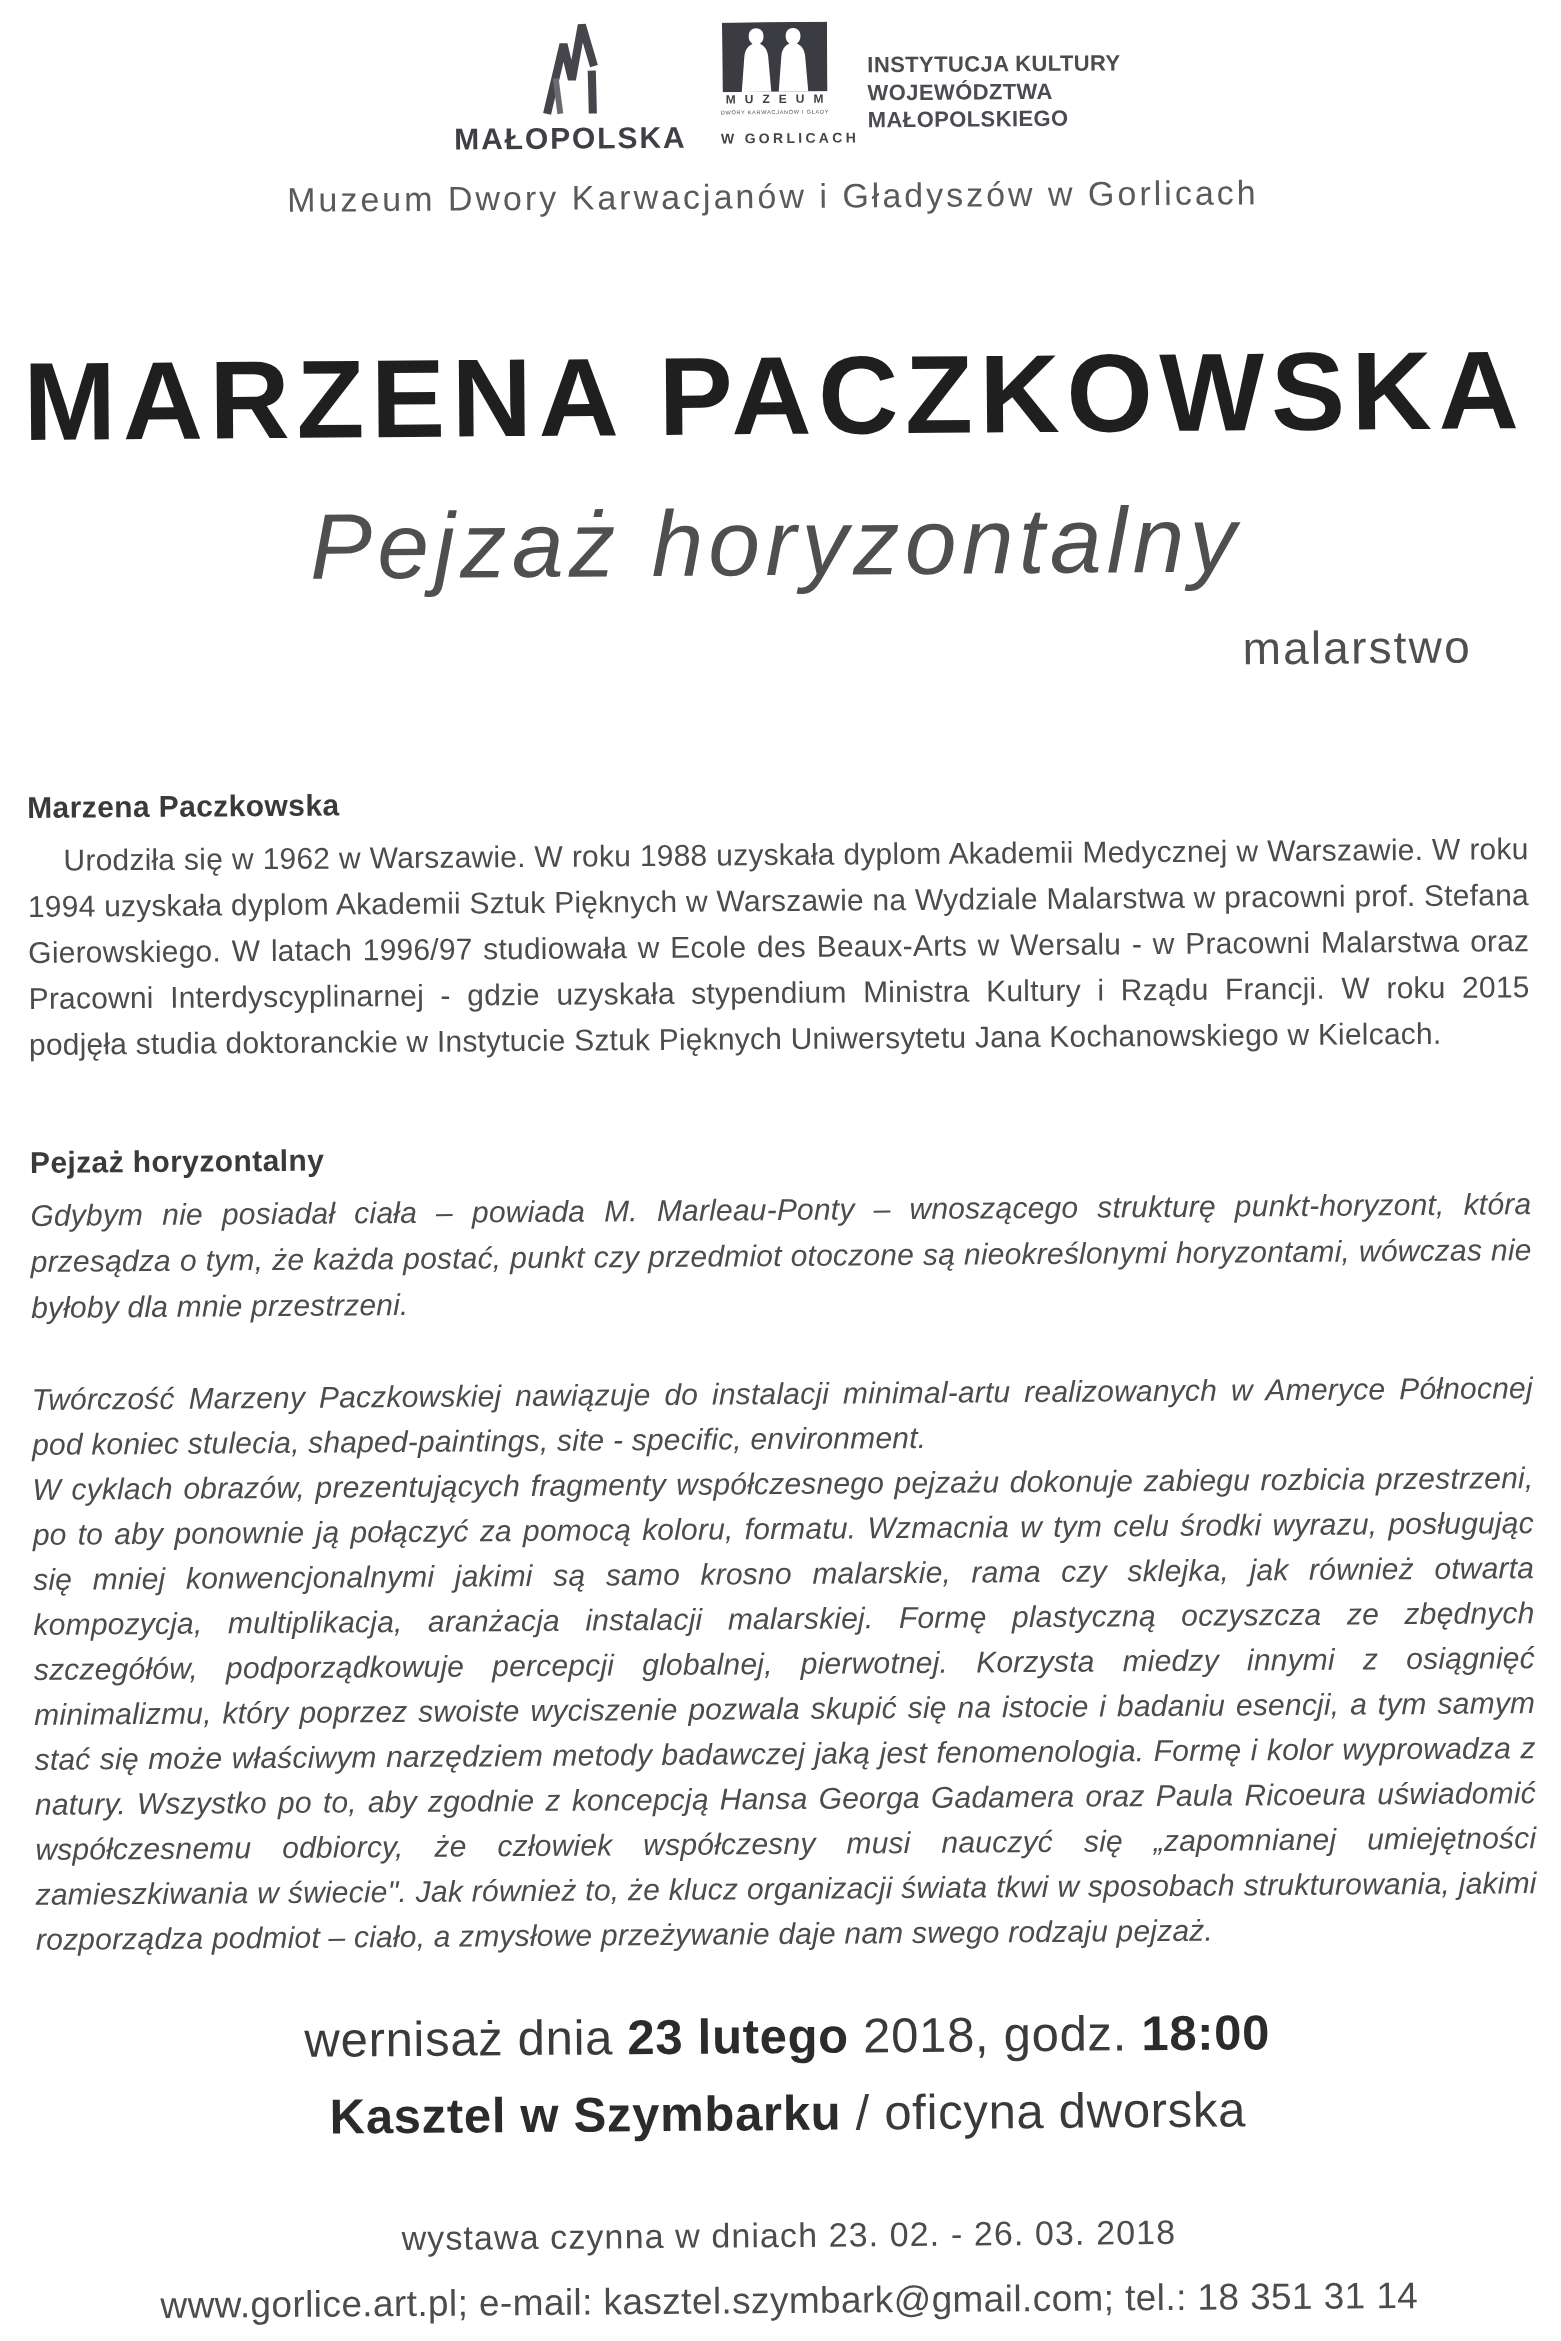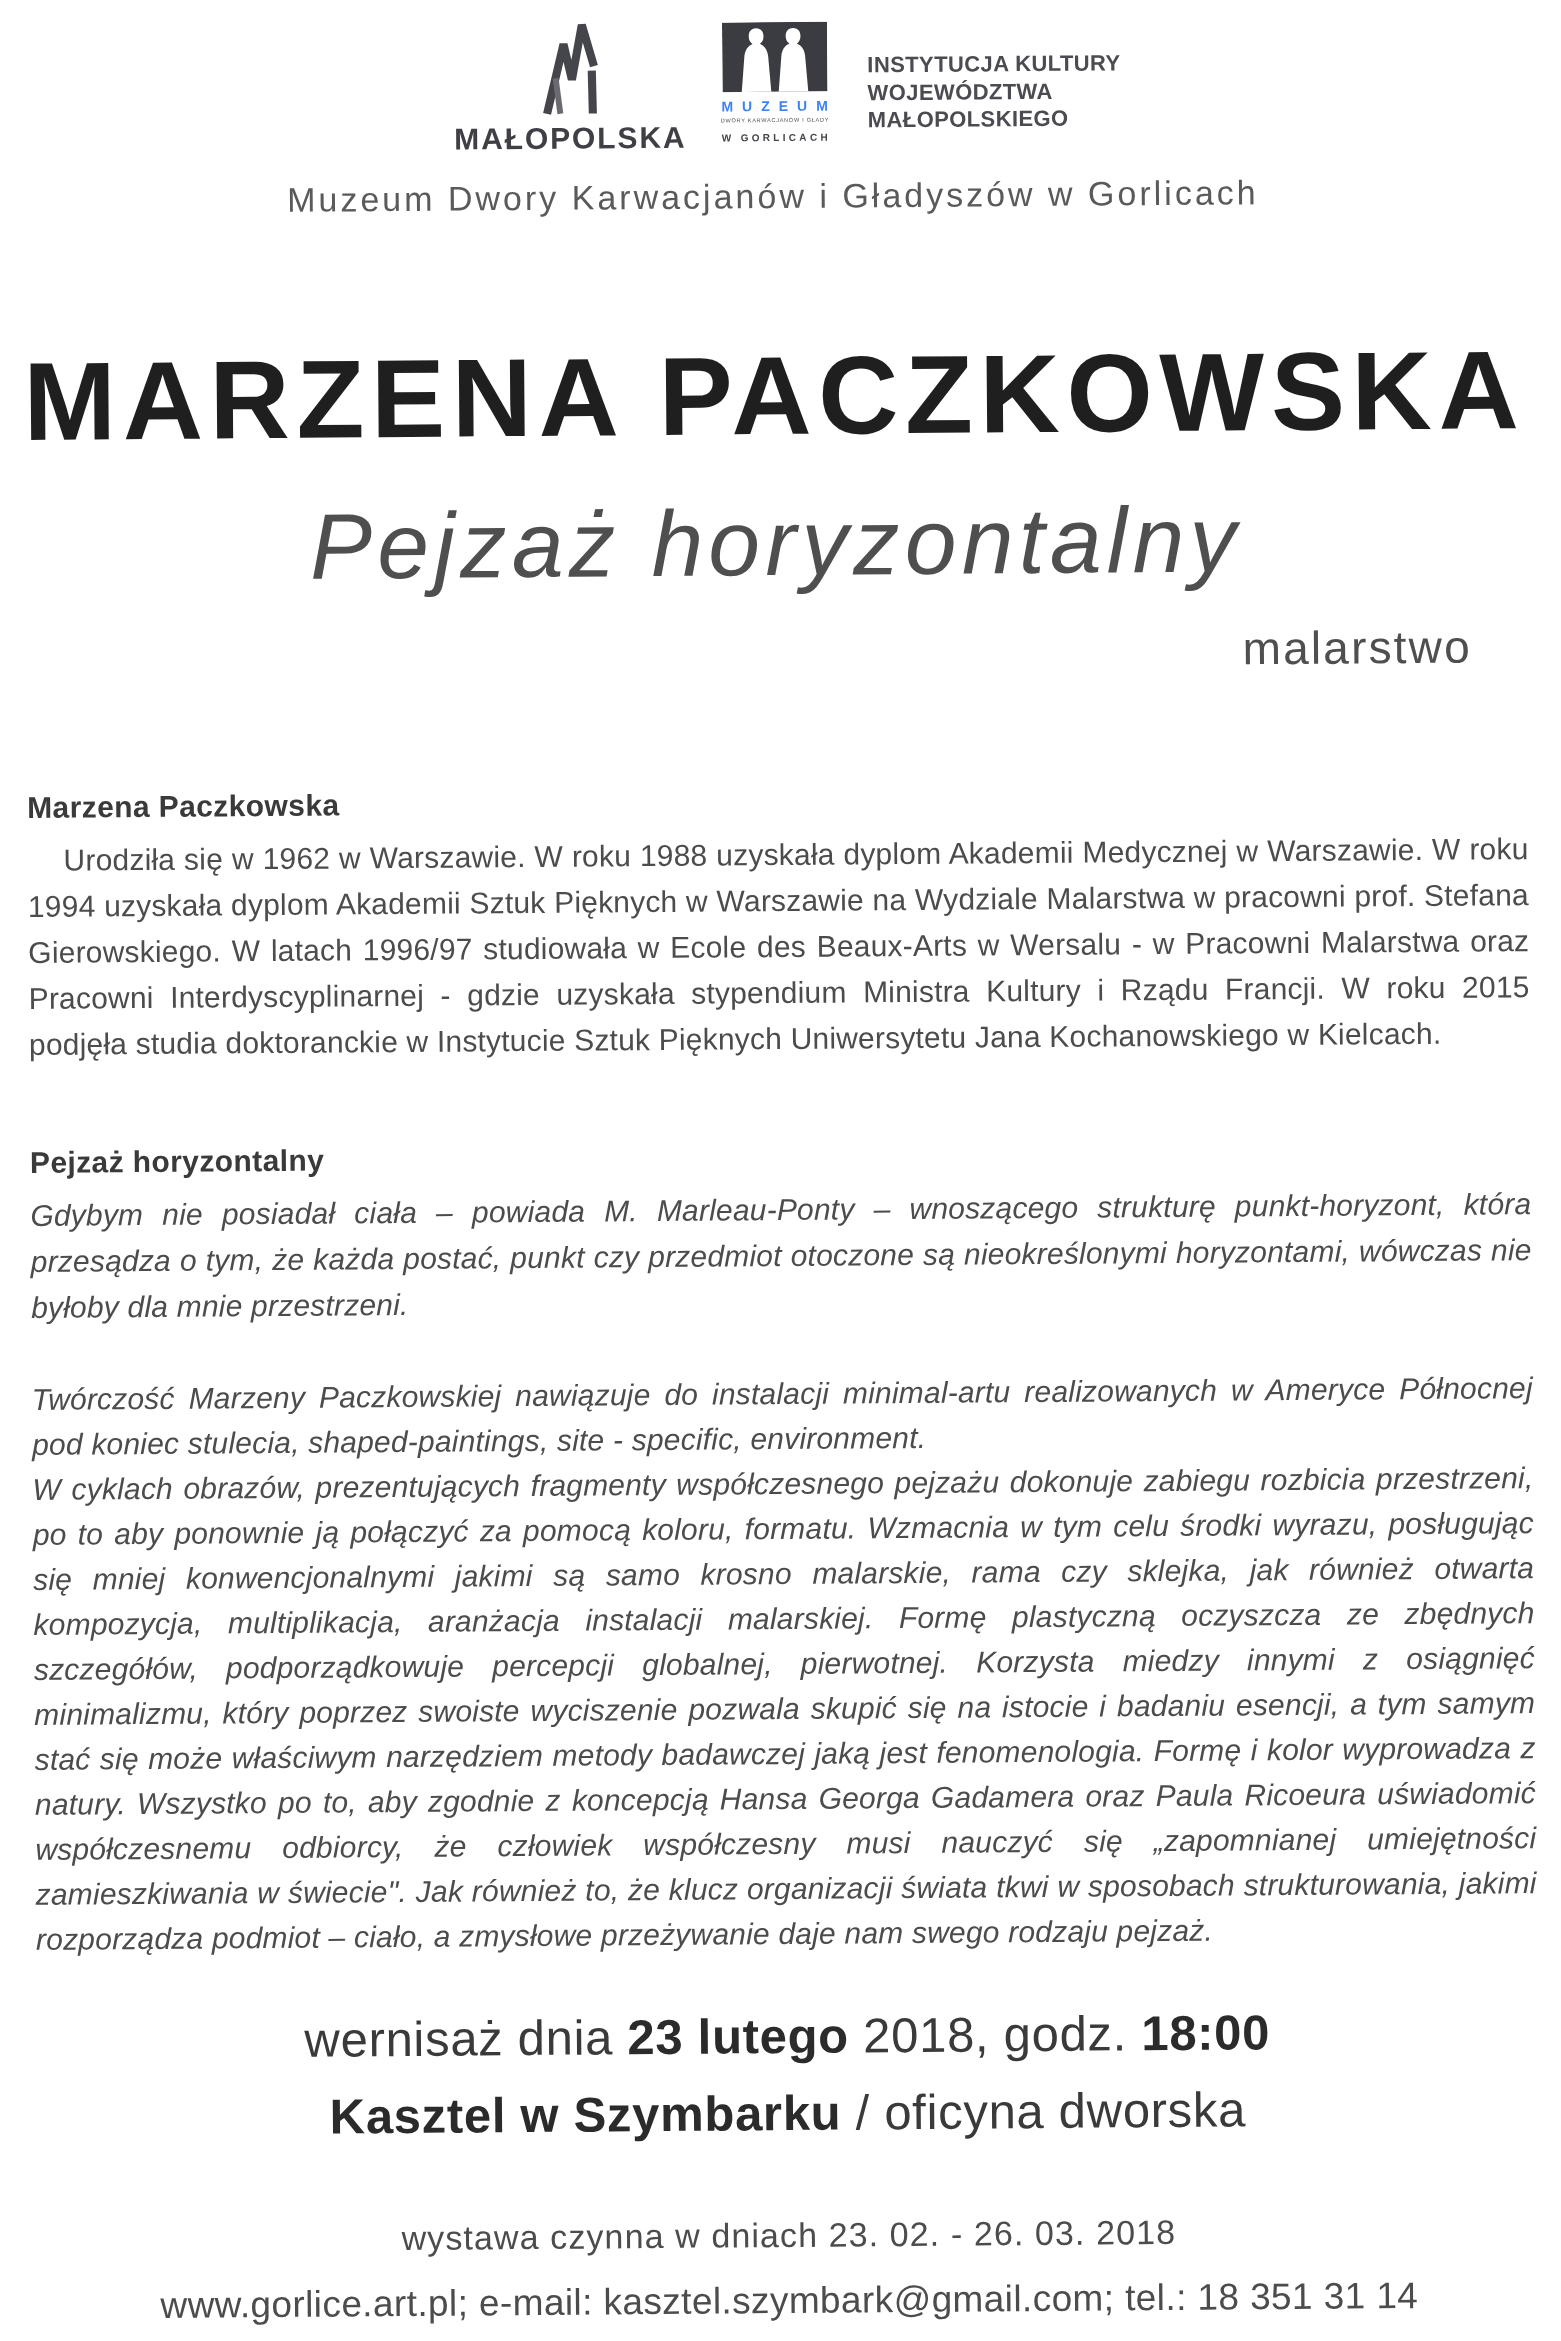--- a/index.html
+++ b/index.html
@@ -22,23 +22,23 @@
   
   .logos { position: absolute; top: 13.4px; left: 0; width: 100%; height: 156px; }
   .malopolska { position: absolute; left: 456px; top: 6px; width: 245px; text-align: center; }
   .malopolska svg { display: block; margin: 0 auto; }
   .malopolska-label {
     margin-top: 4.5px; font-size: 30px; font-weight: 700; letter-spacing: 1.9px;
     color: #3f3f46;
   }
   .muzeum { position: absolute; left: 729px; top: 9px; width: 108px; text-align: center; }
   .muzeum-square { width: 105px; height: 70px; margin: 0 auto; display: block; }
-  .muzeum-line1 { margin-top: 6px; font-size: 14px; font-weight: 700; letter-spacing: 9px; color: #3b82f6; white-space: nowrap; margin-right: -9px; }
+  .muzeum-line1 { font-size: 12px; font-weight: 700; letter-spacing: 9px; color: #404040; white-space: nowrap; margin-right: -9px; }
   .muzeum-line2 { margin-top: 2.2px; font-size: 5.6px; letter-spacing: 0.7px; color: #55555c; white-space: nowrap; overflow: hidden; }
-  .muzeum-line3 { margin-top: 9px; font-size: 10px; font-weight: 700; letter-spacing: 3.3px; color: #44444b; white-space: nowrap; margin-right: -3px; }
+  .muzeum-line3 { margin-top: 15px; font-size: 14px; font-weight: 700; letter-spacing: 3.3px; color: #44444b; white-space: nowrap; margin-right: -3px; }
   .institution {
     position: absolute; left: 876px; top: 39px;
     font-size: 22px; font-weight: 700; line-height: 27.5px; letter-spacing: 0.4px;
     color: #4b4b52; text-align: left;
   }
 
   .museum-name {
     position: absolute; top: 177px; left: 0; width: 100%;
     text-align: center; font-size: 34px; letter-spacing: 3px; color: #5a5a5a;
   }

